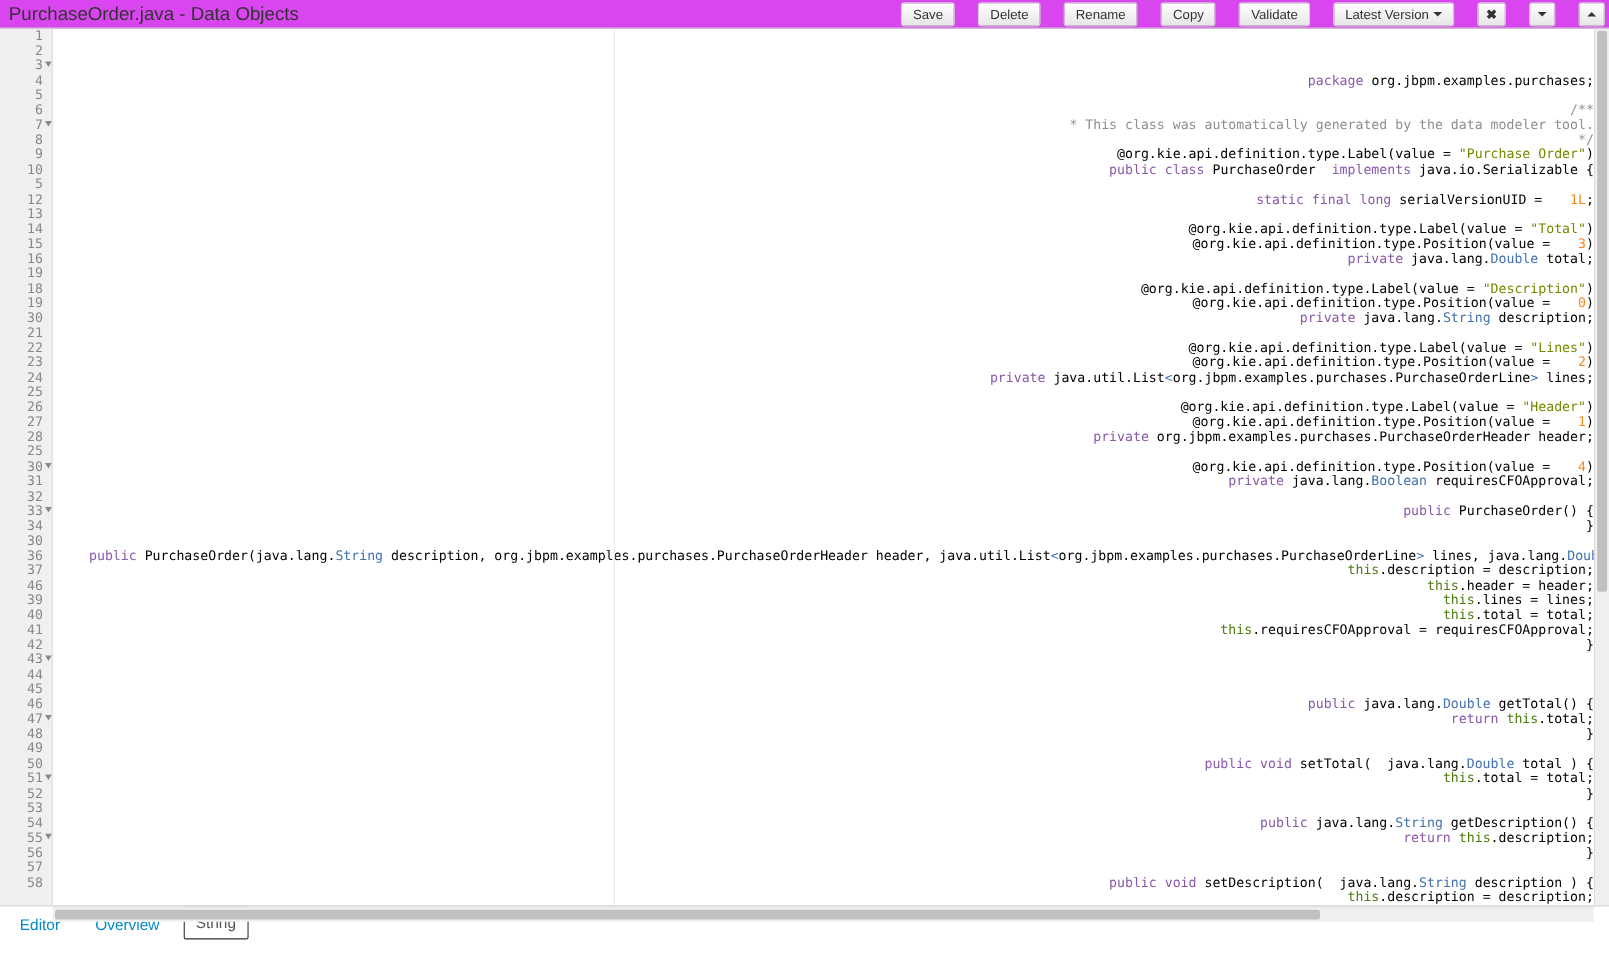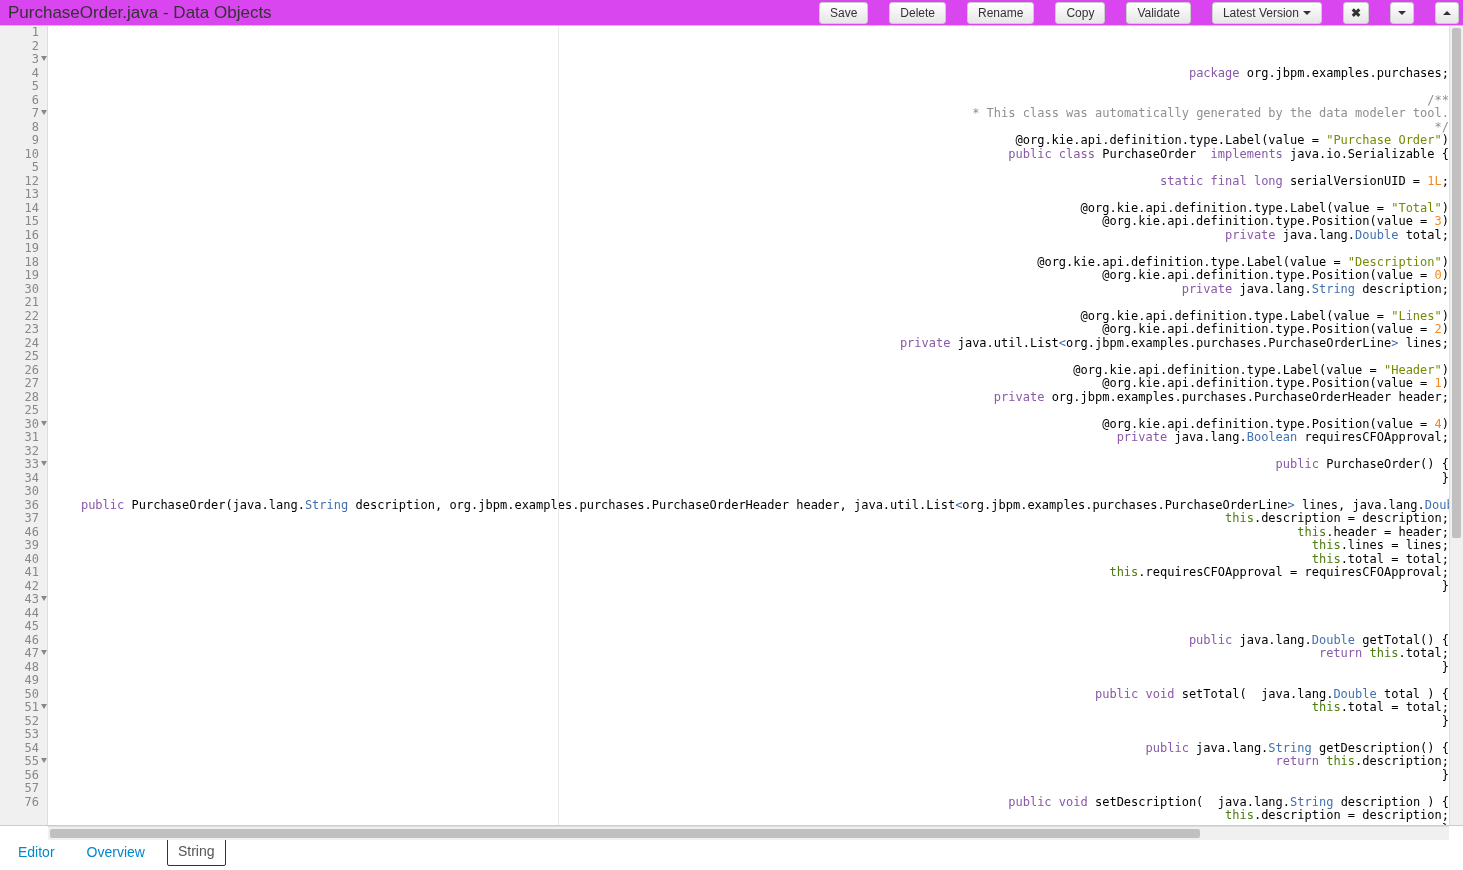--- a/index.html
+++ b/index.html
@@ -120,21 +120,21 @@
       left: 510px;
       top: 0;
       bottom: 0;
       width: 1px;
       background: #e8e8e8;
     }
     .kw { color: #8959a8; }
     .str { color: #718c00; }
     .type { color: #4271ae; }
     .com { color: #8e908c; }
-    .num { color: #f5871f; }
+    .num { color: #f5871f; margin-left: 18px; }
     .this { color: #4d7c0f; }
     .vscroll {
       width: 14px;
       background: #f0f0f0;
       border-left: 1px solid #ddd;
       position: relative;
     }
     .vscroll-thumb {
       position: absolute;
       left: 2px; right: 2px;
@@ -156,21 +156,21 @@
       top: 2px; bottom: 2px;
       left: 2px;
       width: 1150px;
       background: #c0c0c0;
       border-radius: 2px;
     }
     .tabs {
       display: flex;
       align-items: flex-end;
       height: 30px;
-      padding: 4px 8px;
+      padding: 16px 8px;
       gap: 12px;
     }
     .tab {
       padding: 6px 10px;
       font-size: 14px;
       color: #0088cc;
       cursor: pointer;
     }
     .tab.active {
       color: #555;
@@ -257,21 +257,21 @@
       <div class="gutter-line">48</div>
       <div class="gutter-line">49</div>
       <div class="gutter-line">50</div>
       <div class="gutter-line">51<span class="fold"></span></div>
       <div class="gutter-line">52</div>
       <div class="gutter-line">53</div>
       <div class="gutter-line">54</div>
       <div class="gutter-line">55<span class="fold"></span></div>
       <div class="gutter-line">56</div>
       <div class="gutter-line">57</div>
-      <div class="gutter-line">76</div>
+      <div class="gutter-line">58</div>
     </div>
   <div class="code" id="code">
     <div class="vline"></div>
   <div class="code-line"><span class="kw">package</span><span> org.jbpm.examples.purchases;</span></div><div class="code-line"></div><div class="code-line"><span class="com">/**</span></div><div class="code-line"><span class="com"> * This class was automatically generated by the data modeler tool.</span></div><div class="code-line"><span class="com"> */</span></div><div class="code-line"><span>@org.kie.api.definition.type.Label(value = </span><span class="str">"Purchase Order"</span><span>)</span></div><div class="code-line"><span class="kw">public</span><span> </span><span class="kw">class</span><span> PurchaseOrder  </span><span class="kw">implements</span><span> java.io.Serializable {</span></div><div class="code-line"></div><div class="code-line"><span class="kw">static</span><span> </span><span class="kw">final</span><span> </span><span class="kw">long</span><span> serialVersionUID = </span><span class="num">1L</span><span>;</span></div><div class="code-line"></div><div class="code-line"><span>    @org.kie.api.definition.type.Label(value = </span><span class="str">"Total"</span><span>)</span></div><div class="code-line"><span>    @org.kie.api.definition.type.Position(value = </span><span class="num">3</span><span>)</span></div><div class="code-line"><span>    </span><span class="kw">private</span><span> java.lang.</span><span class="type">Double</span><span> total;</span></div><div class="code-line"></div><div class="code-line"><span>    @org.kie.api.definition.type.Label(value = </span><span class="str">"Description"</span><span>)</span></div><div class="code-line"><span>    @org.kie.api.definition.type.Position(value = </span><span class="num">0</span><span>)</span></div><div class="code-line"><span>    </span><span class="kw">private</span><span> java.lang.</span><span class="type">String</span><span> description;</span></div><div class="code-line"></div><div class="code-line"><span>    @org.kie.api.definition.type.Label(value = </span><span class="str">"Lines"</span><span>)</span></div><div class="code-line"><span>    @org.kie.api.definition.type.Position(value = </span><span class="num">2</span><span>)</span></div><div class="code-line"><span>    </span><span class="kw">private</span><span> java.util.List</span><span class="type">&lt;</span><span>org.jbpm.examples.purchases.PurchaseOrderLine</span><span class="type">&gt;</span><span> lines;</span></div><div class="code-line"></div><div class="code-line"><span>    @org.kie.api.definition.type.Label(value = </span><span class="str">"Header"</span><span>)</span></div><div class="code-line"><span>    @org.kie.api.definition.type.Position(value = </span><span class="num">1</span><span>)</span></div><div class="code-line"><span>    </span><span class="kw">private</span><span> org.jbpm.examples.purchases.PurchaseOrderHeader header;</span></div><div class="code-line"></div><div class="code-line"><span>    @org.kie.api.definition.type.Position(value = </span><span class="num">4</span><span>)</span></div><div class="code-line"><span>    </span><span class="kw">private</span><span> java.lang.</span><span class="type">Boolean</span><span> requiresCFOApproval;</span></div><div class="code-line"></div><div class="code-line"><span>    </span><span class="kw">public</span><span> PurchaseOrder() {</span></div><div class="code-line"><span>    }</span></div><div class="code-line"></div><div class="code-line"><span>    </span><span class="kw">public</span><span> PurchaseOrder(java.lang.</span><span class="type">String</span><span> description, org.jbpm.examples.purchases.PurchaseOrderHeader header, java.util.List</span><span class="type">&lt;</span><span>org.jbpm.examples.purchases.PurchaseOrderLine</span><span class="type">&gt;</span><span> lines, java.lang.</span><span class="type">Double</span></div><div class="code-line"><span>        </span><span class="this">this</span><span>.description = description;</span></div><div class="code-line"><span>        </span><span class="this">this</span><span>.header = header;</span></div><div class="code-line"><span>        </span><span class="this">this</span><span>.lines = lines;</span></div><div class="code-line"><span>        </span><span class="this">this</span><span>.total = total;</span></div><div class="code-line"><span>        </span><span class="this">this</span><span>.requiresCFOApproval = requiresCFOApproval;</span></div><div class="code-line"><span>    }</span></div><div class="code-line"></div><div class="code-line"></div><div class="code-line"></div><div class="code-line"><span>    </span><span class="kw">public</span><span> java.lang.</span><span class="type">Double</span><span> getTotal() {</span></div><div class="code-line"><span>        </span><span class="kw">return</span><span> </span><span class="this">this</span><span>.total;</span></div><div class="code-line"><span>    }</span></div><div class="code-line"></div><div class="code-line"><span>    </span><span class="kw">public</span><span> </span><span class="kw">void</span><span> setTotal(  java.lang.</span><span class="type">Double</span><span> total ) {</span></div><div class="code-line"><span>        </span><span class="this">this</span><span>.total = total;</span></div><div class="code-line"><span>    }</span></div><div class="code-line"></div><div class="code-line"><span>    </span><span class="kw">public</span><span> java.lang.</span><span class="type">String</span><span> getDescription() {</span></div><div class="code-line"><span>        </span><span class="kw">return</span><span> </span><span class="this">this</span><span>.description;</span></div><div class="code-line"><span>    }</span></div><div class="code-line"></div><div class="code-line"><span>    </span><span class="kw">public</span><span> </span><span class="kw">void</span><span> setDescription(  java.lang.</span><span class="type">String</span><span> description ) {</span></div><div class="code-line"><span>        </span><span class="this">this</span><span>.description = description;</span></div><div class="code-line"><span>    }</span></div></div>
   <div class="vscroll">
     <div class="vscroll-thumb"></div>
   </div>
 </div>
 <div class="hscroll">
   <div class="hscroll-thumb"></div>

